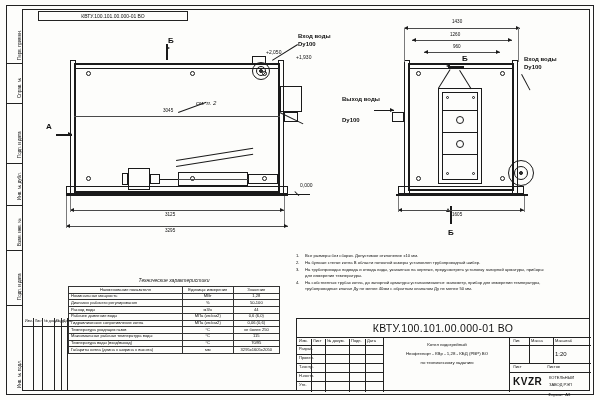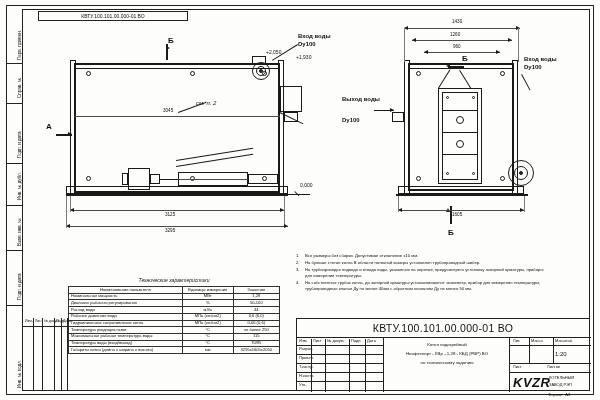--- a/index.html
+++ b/index.html
@@ -362,20 +362,20 @@
     <div class="line hline" style="left:212px;top:26px;width:82px;background:#222;"></div>
     <div class="cell" style="left:258px;top:32px;font-size:6px;">1:20</div>
     <div class="line vline" style="left:232px;top:18px;height:26px;background:#222;"></div>
     <div class="line vline" style="left:256px;top:18px;height:26px;background:#222;"></div>
     <div class="line hline" style="left:212px;top:44px;width:82px;background:#222;"></div>
 
     <div class="cell" style="left:216px;top:46px;">Лист</div>
     <div class="cell" style="left:250px;top:46px;">Листов</div>
     <div class="line hline" style="left:212px;top:53px;width:82px;background:#222;"></div>
 
-    <div class="cell" style="left:216px;top:57px;font-size:13px;font-weight:bold;letter-spacing:0.5px;font-style:italic;">KVZR</div>
+    <div class="cell" style="left:216px;top:57px;font-size:10px;font-weight:bold;letter-spacing:0.5px;">KVZR</div>
     <div class="cell" style="left:252px;top:57px;font-size:4px;">КОТЕЛЬНЫЙ</div>
     <div class="cell" style="left:252px;top:64px;font-size:4px;">ЗАВОД  РЭП</div>
   </div>
 
   <div class="txt" style="left:548px;top:393px;font-size:4.2px;">Формат  А3</div>
 
 </div>
 
 </body></html>

